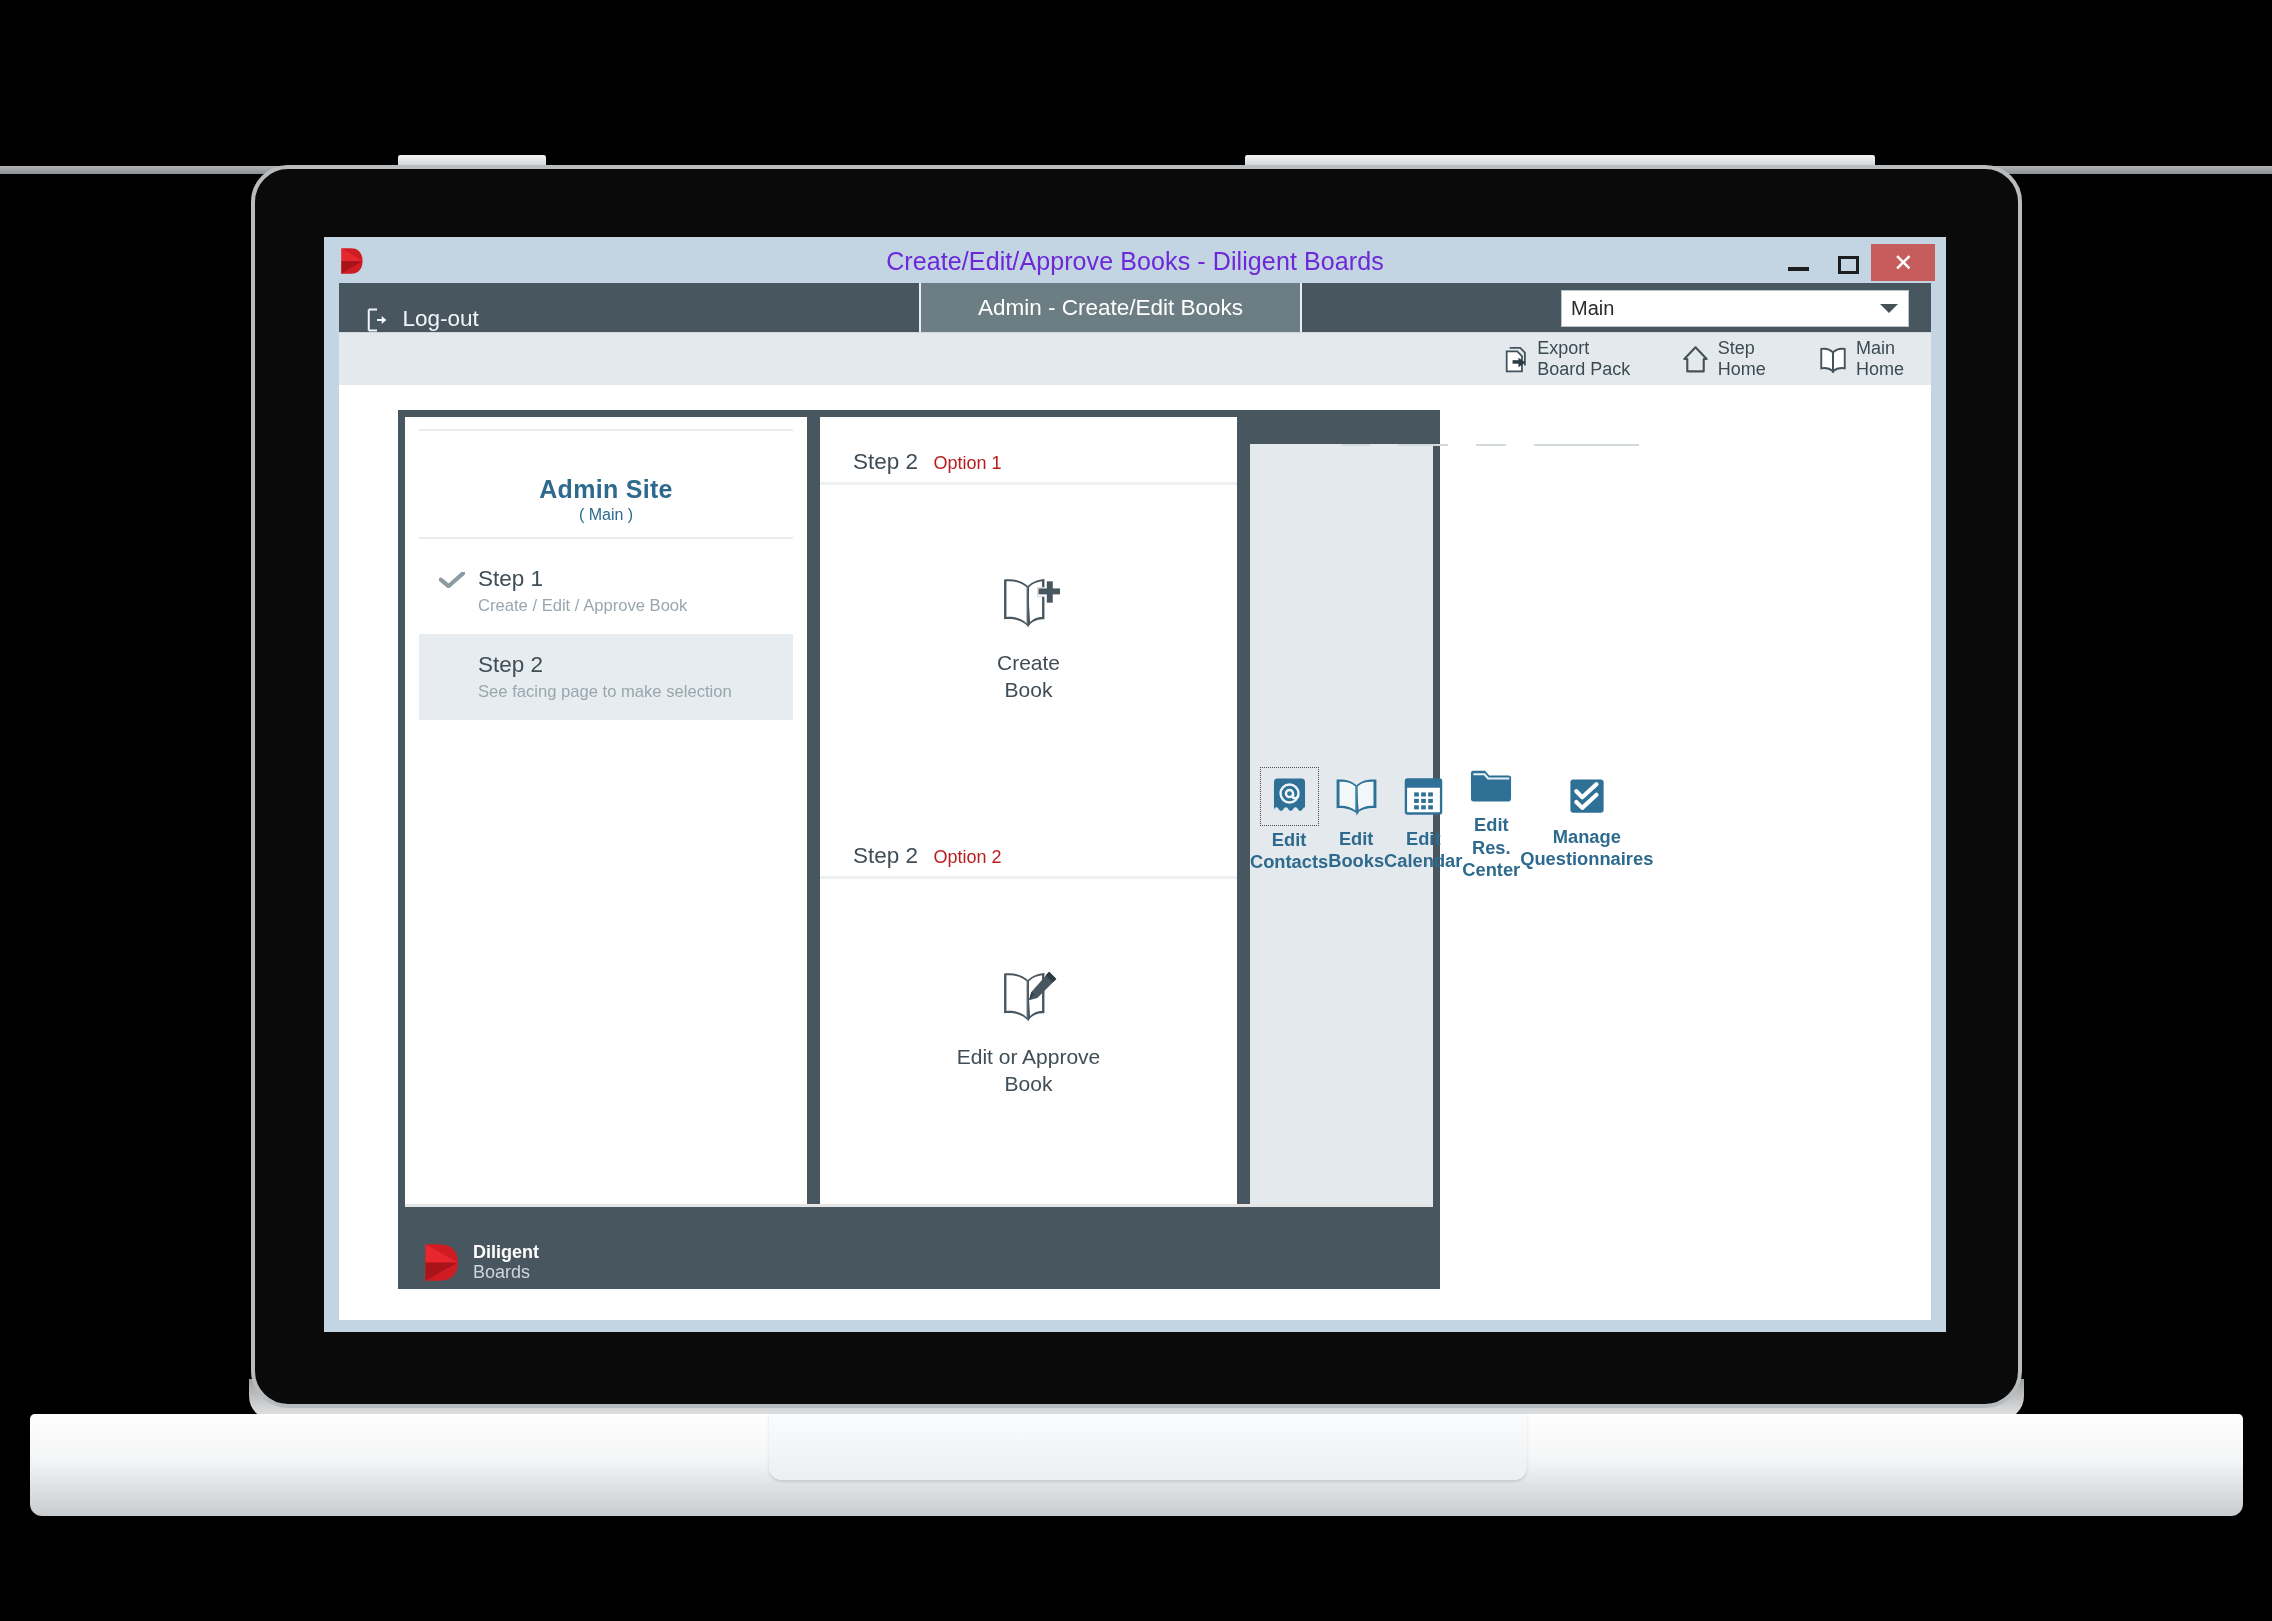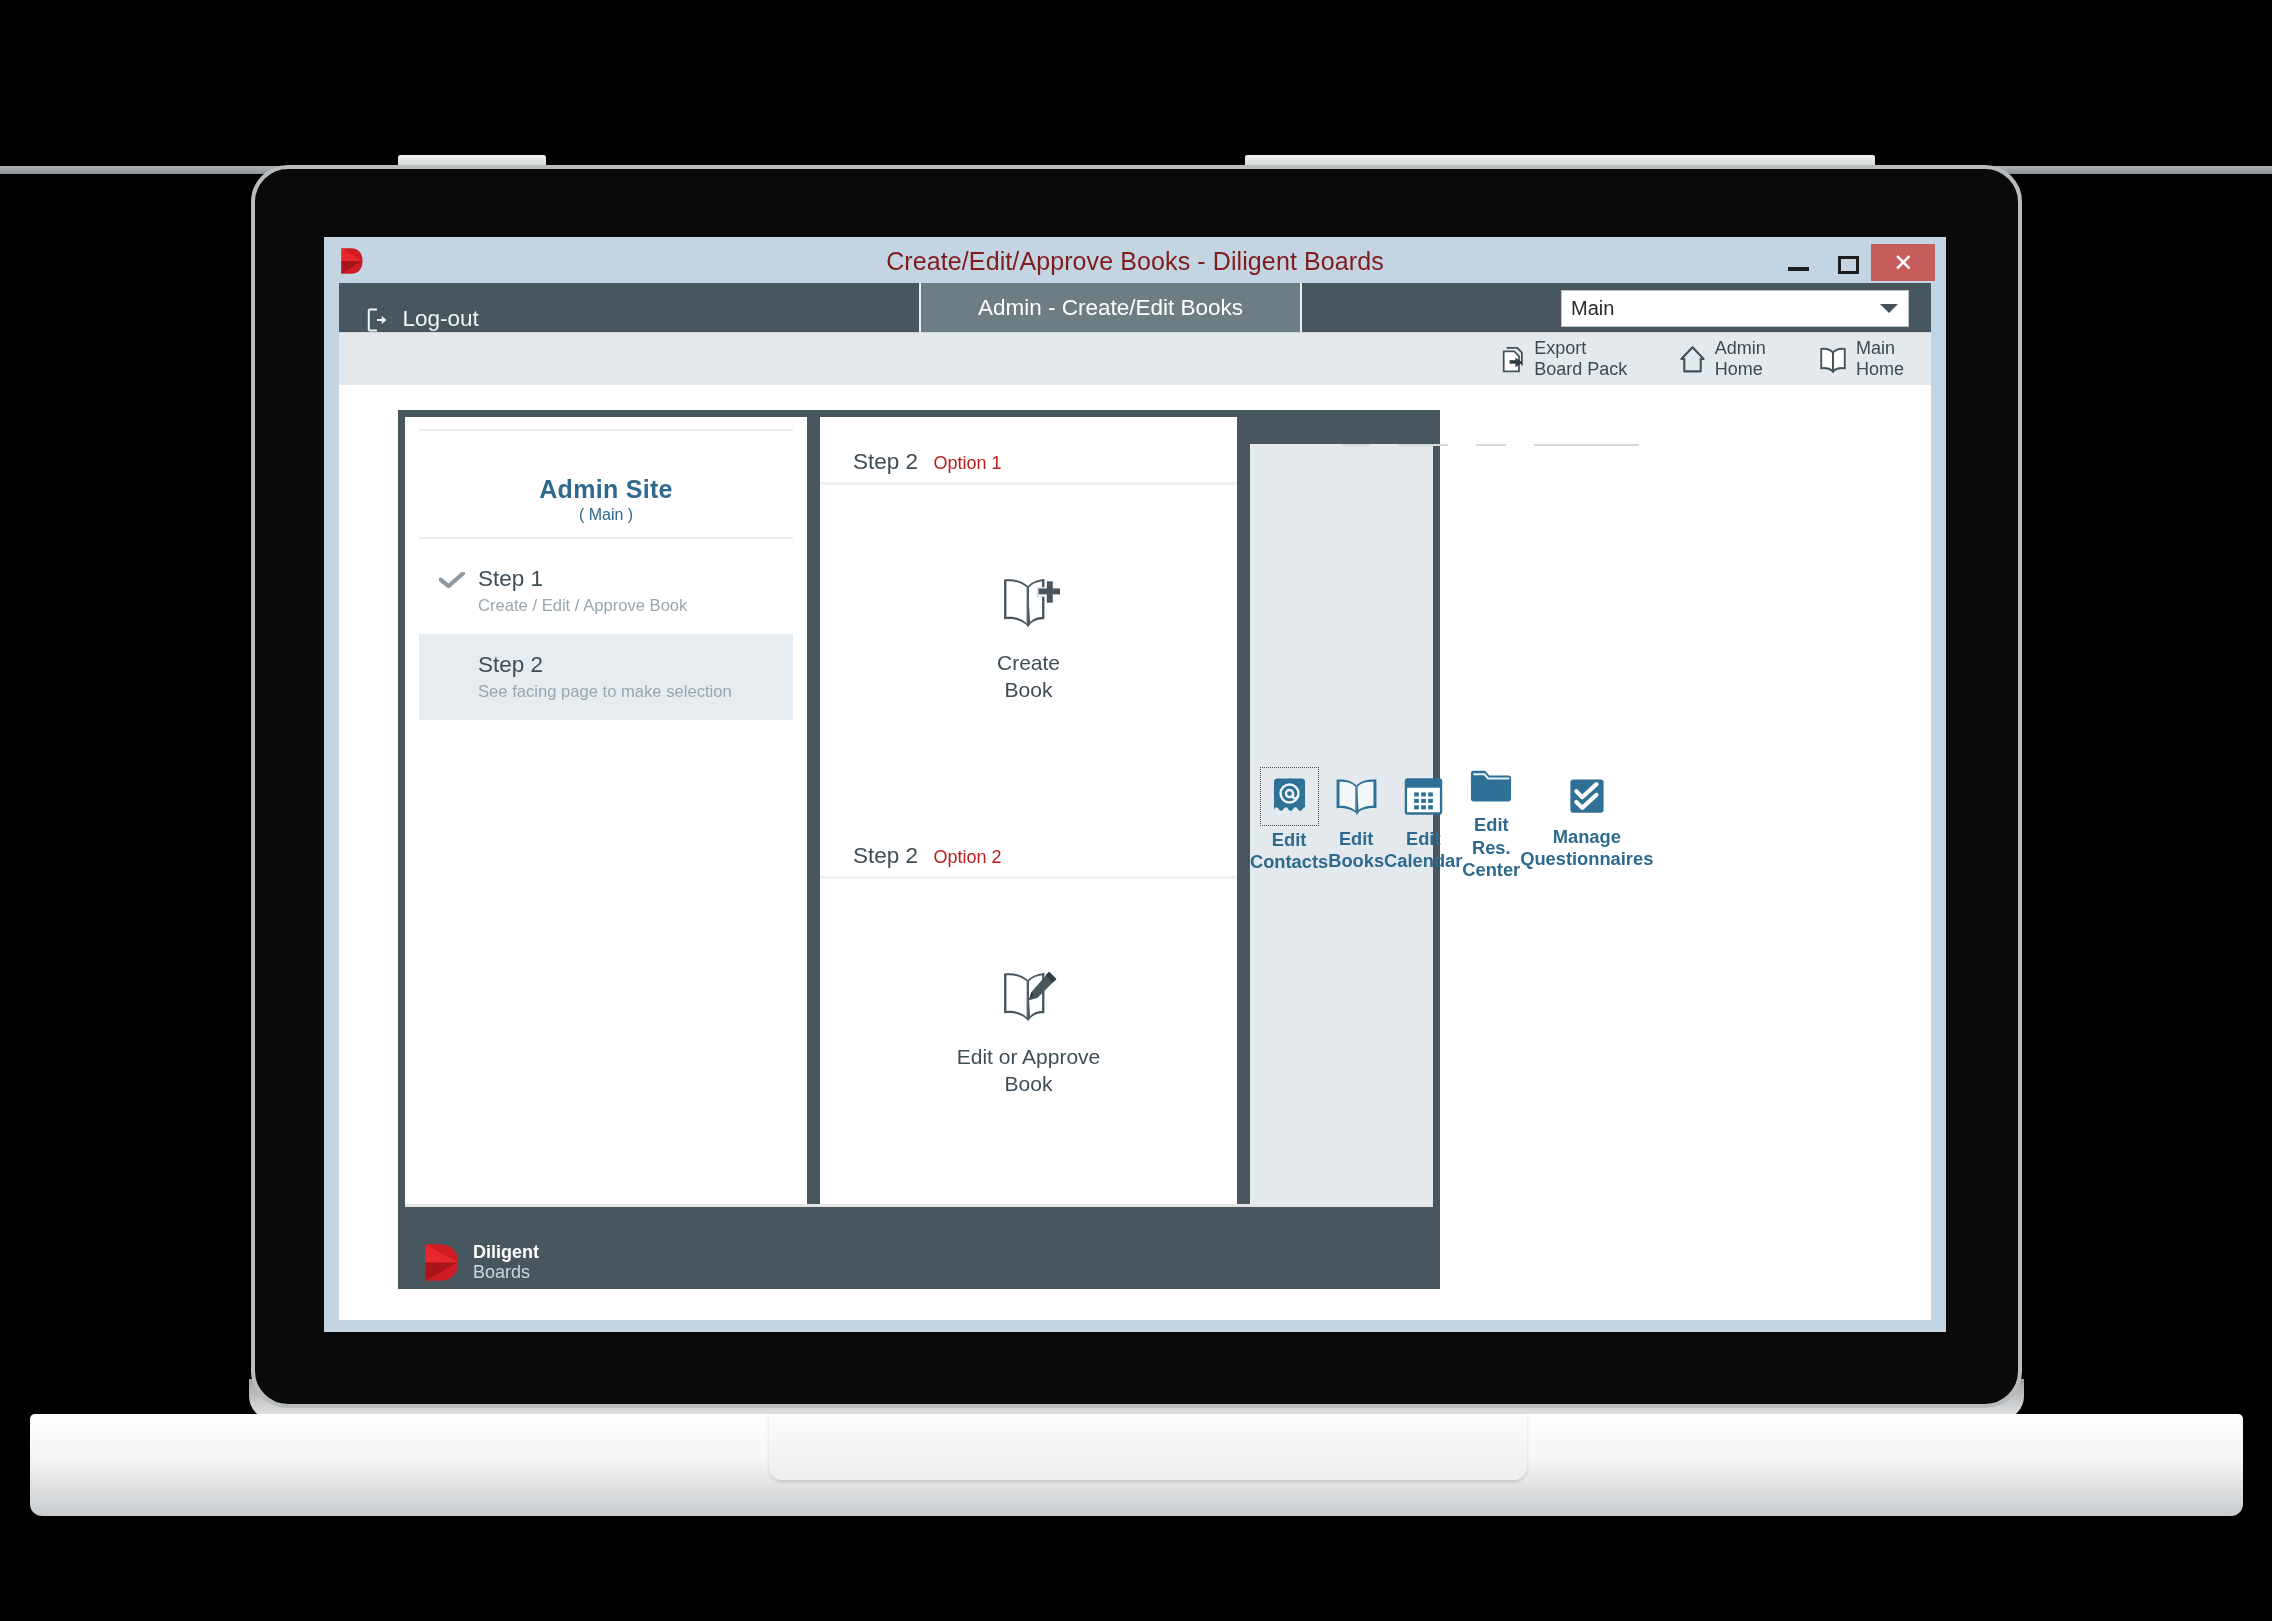--- a/index.html
+++ b/index.html
@@ -24,21 +24,21 @@
       border-radius:0 0 13px 13px;box-shadow:0 1.8px 3px rgba(0,0,0,.12);}
   #laptop-bottom-shade{position:absolute;left:249px;top:1379px;width:1775px;height:41px;
       background:linear-gradient(#9ea1a3,#e9eaeb);border-radius:0 0 24px 24px;}
 
   
   #app-window{position:absolute;left:324px;top:237px;width:1622px;height:1095px;
       background:#c3d4e3;}
   #title-bar{position:relative;height:46px;background:#c3d4e3;}
   #app-logo-mark{position:absolute;left:16px;top:10px;width:24px;height:28px;}
   #window-title{position:absolute;left:0;right:0;top:10px;text-align:center;
-      font-size:25px;color:#7f1d1d;letter-spacing:0.1px;}
+      font-size:25px;color:#6d28d9;letter-spacing:0.1px;}
   .win-btn{position:absolute;top:0px;height:36px;cursor:pointer;}
   #win-min{right:129px;top:10.7px;width:37px;}
   #win-min i{display:block;width:21px;height:4.1px;background:#1d1d1d;margin:19px auto 0;}
   #win-max{right:79px;top:8.3px;width:37px;}
   #win-max i{display:block;width:21px;height:18px;border:3px solid #1d1d1d;
       box-sizing:border-box;margin:10.7px auto 0;}
   #win-close{right:10.7px;top:7px;width:64px;height:37px;background:#c75c5c;
       color:#fff;font-size:24px;display:flex;align-items:center;justify-content:center;}
 
   
@@ -183,21 +183,21 @@
       </span>
     </div>
 
     <div class="tool-item">
       <span>
         <svg viewBox="0 0 46 50" width="27" height="30" aria-hidden="true">
           <path d="M23 5 L42 25 L37 25 L37 46 L9 46 L9 25 L4 25 Z" fill="none" stroke="#44525b" stroke-width="3.6" stroke-linejoin="round"></path>
         </svg>
       </span>
       <span class="tlabel">
-        <span>Admin</span><br><span>Home</span>
+        <span>Step</span><br><span>Home</span>
       </span>
     </div>
 
     <div class="tool-item">
       <span>
         <svg viewBox="0 0 50 46" width="30" height="27" aria-hidden="true">
           <path d="M25 11 C19 5 11 4 5 5 L5 38 C11 37 19 38 25 43 Z" fill="#fff" stroke="#44525b" stroke-width="3.2"></path>
           <path d="M25 11 C31 5 39 4 45 5 L45 38 C39 37 31 38 25 43 Z" fill="#fff" stroke="#44525b" stroke-width="3.2"></path>
           <path d="M25 11 L25 43" stroke="#44525b" stroke-width="3.2"></path>
         </svg>

